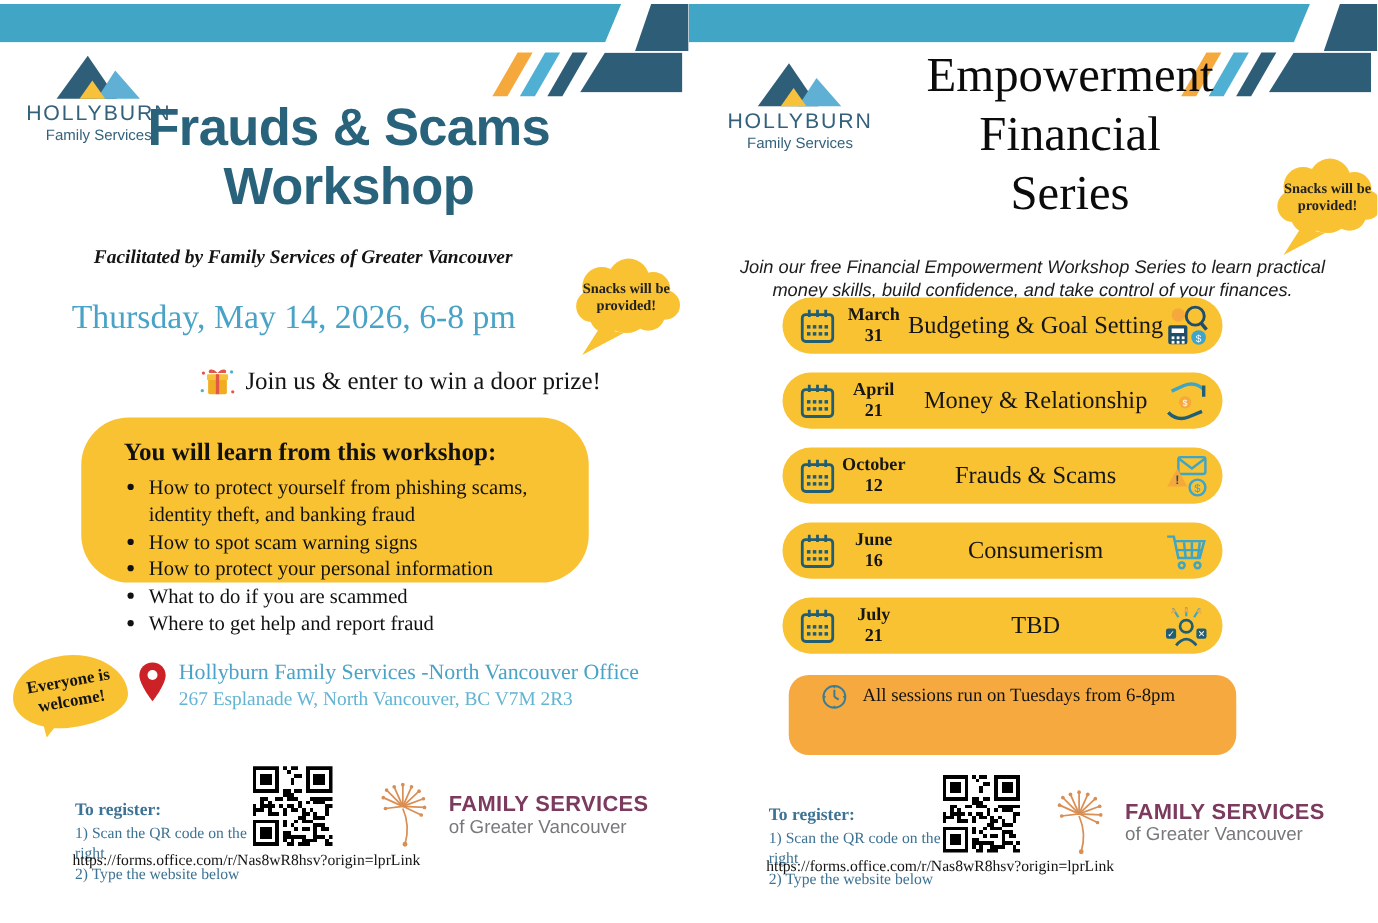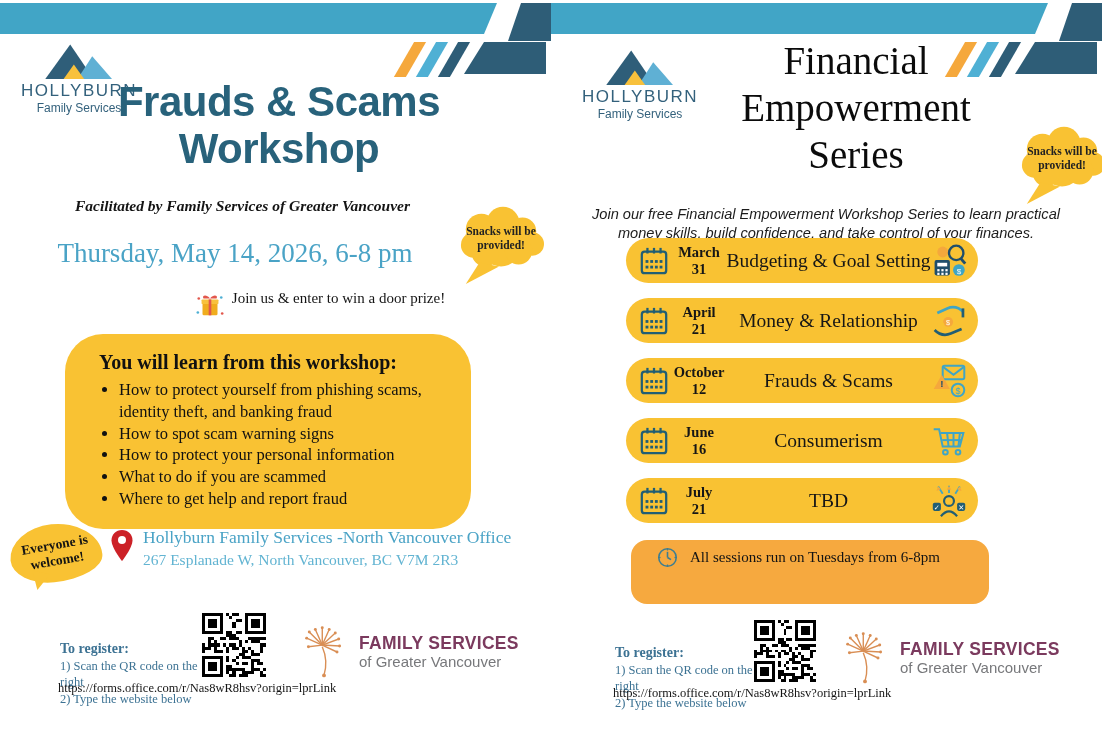--- a/index.html
+++ b/index.html
@@ -29,22 +29,22 @@
 
   
   .lf-title{position:absolute;left:88px;top:78px;width:382px;text-align:center;
             font-family:"Liberation Sans",sans-serif;font-weight:bold;color:#28627b;
             font-size:42px;line-height:1.12;letter-spacing:-0.5px;}
   .lf-facilitated{position:absolute;top:197px;left:0;width:485px;text-align:center;
             font-style:italic;font-weight:600;font-size:15.5px;color:#141414;}
   .lf-date{position:absolute;top:238px;left:0;width:470px;text-align:center;
             color:#4aa3c6;font-size:27px;}
   .lf-prize{position:absolute;top:290px;left:90px;width:460px;display:flex;
-            justify-content:center;align-items:flex-start;gap:7px;font-size:15px;color:#141414;}
-  .lf-learnbox{position:absolute;left:65px;top:334px;width:406px;height:195px;background:#f9c233;
+            justify-content:center;align-items:center;gap:7px;font-size:20px;color:#141414;}
+  .lf-learnbox{position:absolute;left:65px;top:334px;width:406px;height:132px;background:#f9c233;
             border-radius:38px;padding:17px 24px 0 34px;box-sizing:border-box;}
   .lf-learnbox h3{font-size:20px;font-weight:bold;color:#111;margin:0 0 5px;}
   .lf-learnbox ul{margin:0;padding-left:20px;}
   .lf-learnbox li{font-size:16.5px;line-height:1.32;color:#111;}
   .lf-welcome{position:absolute;left:10px;top:524px;width:92px;height:58px;background:#f9c233;
             border-radius:48% 52% 55% 45% / 55% 60% 40% 45%;transform:rotate(-6deg);
             display:flex;align-items:center;justify-content:center;}
   .lf-welcome:after{content:"";position:absolute;bottom:-15px;left:16px;width:0;height:0;
             border:9px solid transparent;border-top:18px solid #f9c233;transform:rotate(18deg);}
   .lf-welcome span{font-weight:bold;font-size:13.5px;text-align:center;line-height:1.2;
@@ -366,22 +366,22 @@
     <svg viewBox="0 0 100 60">
       <path d="M4 56 L38 9 L70 56 Z" fill="#2f5e79"></path>
       <path d="M48 56 L68 25 L95 56 Z" fill="#5fb0d4"></path>
       <path d="M29 56 L43 36 L57 56 Z" fill="#f8c13c"></path>
     </svg>
     <div class="logo-name">HOLLYBURN</div>
     <div class="logo-tag">Family Services</div>
   </div>
 
   <div class="rf-title">
+    <div>Empowerment</div>
     <div>Financial</div>
-    <div>Empowerment</div>
     <div>Series</div>
   </div>
 
   <div class="snacks">
     <svg viewBox="0 0 100 90">
       <g fill="#f9c233">
         <circle cx="30" cy="30" r="16"></circle>
           <circle cx="52" cy="24" r="17"></circle>
           <circle cx="72" cy="32" r="14"></circle>
         <circle cx="82" cy="45" r="12"></circle>

